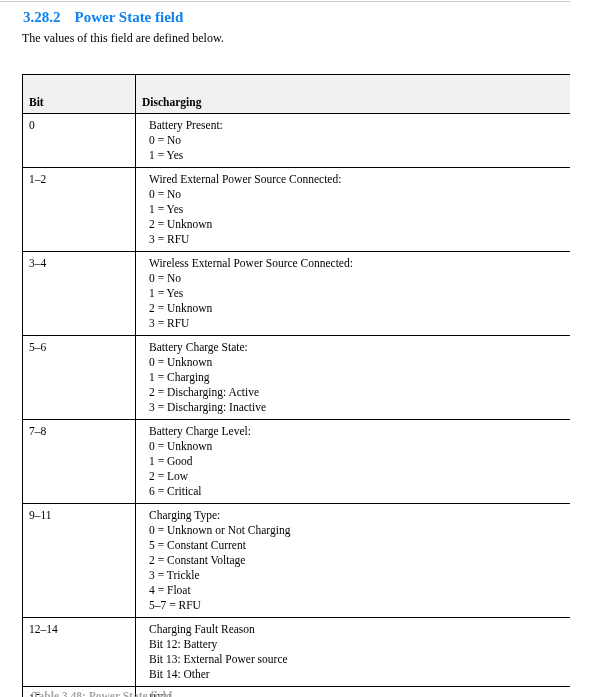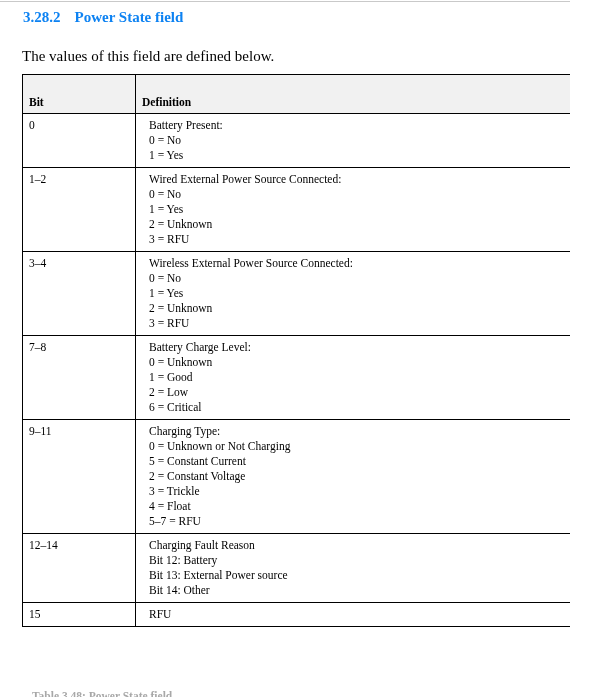--- a/index.html
+++ b/index.html
@@ -32,22 +32,22 @@
     font-weight: bold;
     color: #0d82f2;
     white-space: nowrap;
   }
   .heading .sec-title {
     margin-left: 14px;
   }
   .intro {
     position: absolute;
     left: 22px;
-    top: 48px;
-    font-size: 15px;
+    top: 31px;
+    font-size: 12px;
     color: #000000;
     white-space: nowrap;
   }
   table.bit-table {
     position: absolute;
     left: 22px;
     top: 74px;
     width: 587px;
     border-collapse: collapse;
     table-layout: fixed;
@@ -103,21 +103,21 @@
   <div class="intro">The values of this field are defined below.</div>
 
   <table class="bit-table">
     <colgroup>
       <col class="c-bit">
       <col class="c-def">
     </colgroup>
     <thead>
       <tr>
         <th>Bit</th>
-        <th>Definition</th>
+        <th>Discharging</th>
       </tr>
     </thead>
     <tbody id="table-body">
 
     <tr>
           <td>0</td>
           <td>
             <div class="def-line">Battery Present:</div>
             <div class="def-line">0 = No</div>
             <div class="def-line">1 = Yes</div>
@@ -134,20 +134,30 @@
           </td>
         </tr>
         <tr>
           <td>3–4</td>
           <td>
             <div class="def-line">Wireless External Power Source Connected:</div>
             <div class="def-line">0 = No</div>
             <div class="def-line">1 = Yes</div>
             <div class="def-line">2 = Unknown</div>
             <div class="def-line">3 = RFU</div>
+          </td>
+        </tr>
+        <tr>
+          <td>5–6</td>
+          <td>
+            <div class="def-line">Battery Charge State:</div>
+            <div class="def-line">0 = Unknown</div>
+            <div class="def-line">1 = Charging</div>
+            <div class="def-line">2 = Discharging: Active</div>
+            <div class="def-line">3 = Discharging: Inactive</div>
           </td>
         </tr>
         <tr>
           <td>7–8</td>
           <td>
             <div class="def-line">Battery Charge Level:</div>
             <div class="def-line">0 = Unknown</div>
             <div class="def-line">1 = Good</div>
             <div class="def-line">2 = Low</div>
             <div class="def-line">6 = Critical</div>

